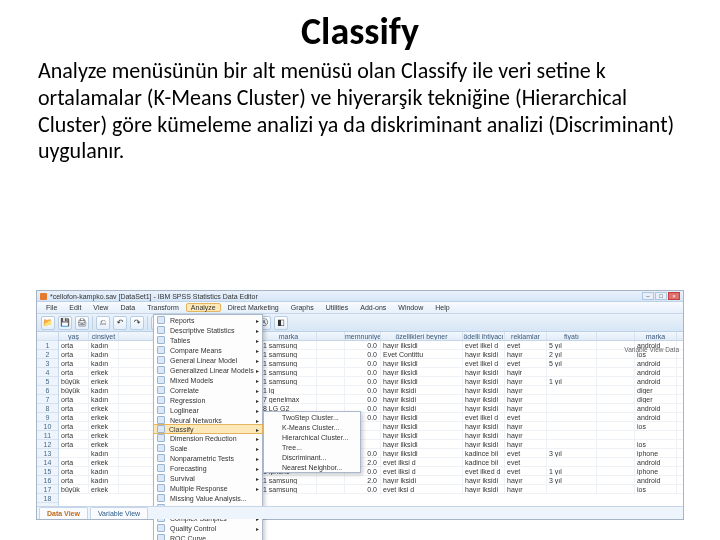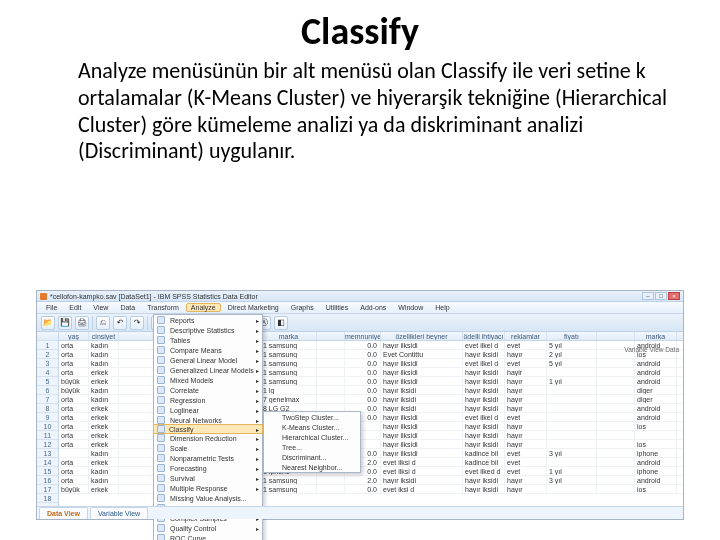--- a/index.html
+++ b/index.html
@@ -1,19 +1,19 @@
 <!DOCTYPE html>
 <html><head>
 <meta charset="utf-8">
 <style>
   * { box-sizing: border-box; margin: 0; padding: 0; }
   body { width: 720px; height: 540px; background: #fff; font-family: Calibri, Arial, sans-serif; position: relative; overflow: hidden; }
   .slide { width: 720px; height: 540px; position: relative; }
   .title { font-size: 38px; font-weight: 700; text-align: center; margin-top: 8px; }
-  .para { font-size: 22px; line-height: 1.22; padding: 4px 38px 10px 38px; color: #000; margin-left: 40px; }
+  .para { font-size: 22px; line-height: 1.22; padding: 4px 38px 10px 38px; color: #000; }
   .app { position: absolute; left: 36px; top: 282px; width: 648px; height: 230px; border: 1px solid #a6b4c6; background: #fff; font-family: Tahoma, Arial, sans-serif; font-size: 7px; color: #333; }
   .titlebar { height: 11px; background: linear-gradient(#e9f1fb,#d6e6f7); border-bottom: 1px solid #bcd0e6; display: flex; align-items: center; padding: 0 3px; justify-content: space-between; }
   .titlebar-left { display: flex; align-items: center; gap: 3px; }
   .titlebar-icon { width: 7px; height: 7px; background: #e57a2e; border-radius: 1px; }
   .winbtns { display: flex; gap: 1px; }
   .winbtn { width: 12px; height: 8px; background: #e6effa; border: 1px solid #b0c6de; font-size: 6px; text-align: center; line-height: 6px; }
   .winbtn.close { background: #e07070; color: #fff; border-color: #c04040; }
   .menubar { height: 12px; background: linear-gradient(#f7fbff,#e6effa); border-bottom: 1px solid #c6d6e8; display: flex; align-items: center; padding-left: 4px; gap: 2px; }
   .menu-item { padding: 1px 5px; border-radius: 2px; }
   .menu-item.active { background: #fde8b8; border: 1px solid #e6b45c; padding: 0 4px; }

